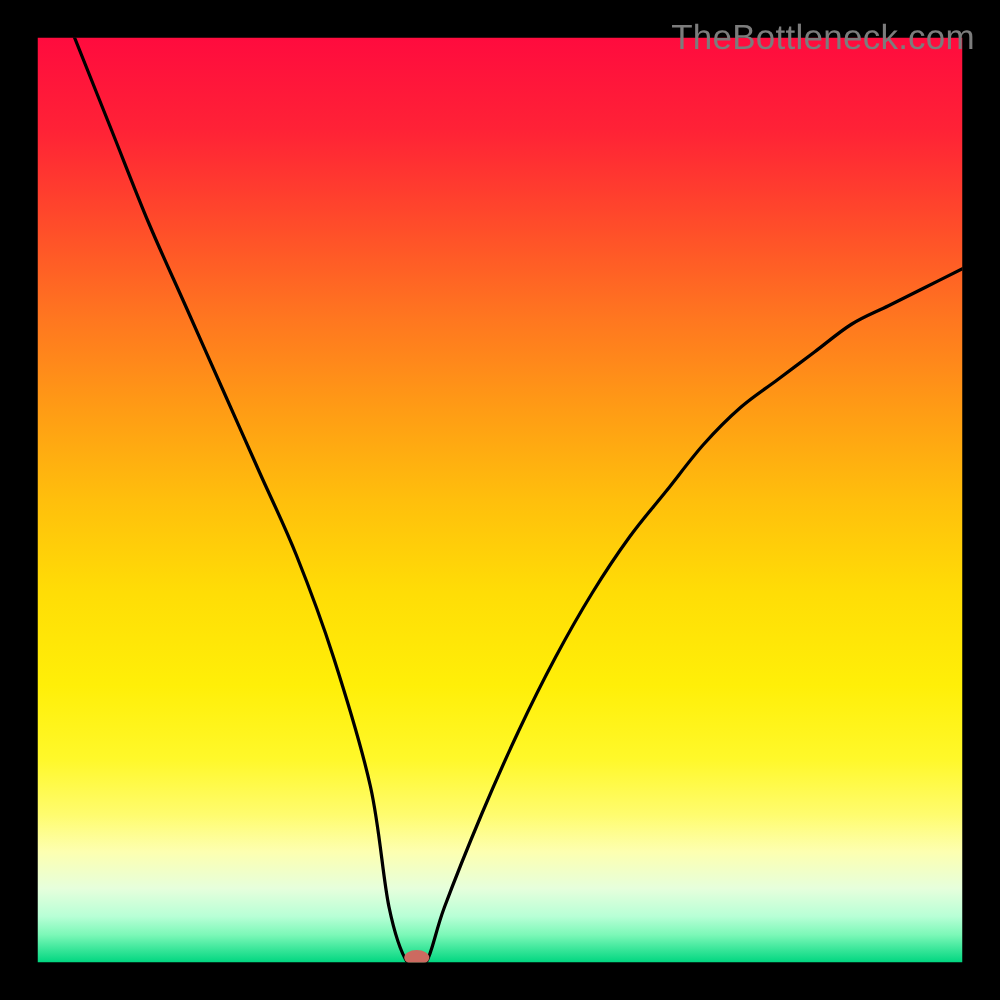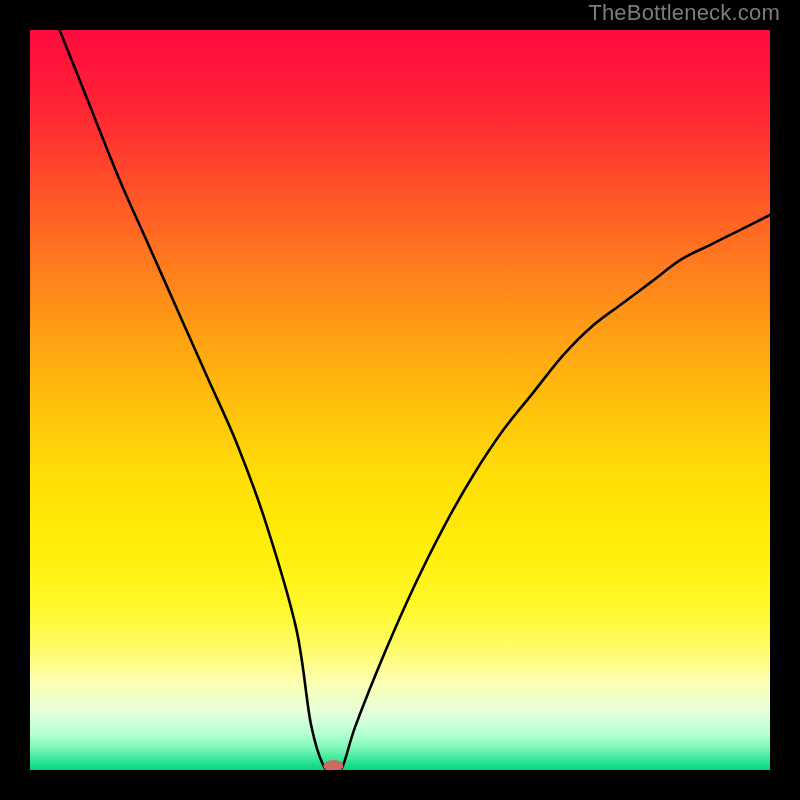--- a/index.html
+++ b/index.html
@@ -13,24 +13,24 @@
   .plot-wrap {
     position: absolute;
     left: 30px;
     top: 30px;
     width: 740px;
     height: 740px;
     background: #000000;
   }
   .watermark {
     position: absolute;
-    top: 0;
+    top: 14px;
     right: 20px;
     font-family: Arial, Helvetica, sans-serif;
-    font-size: 22px;
+    font-size: 28px;
     color: #7c7c7c;
     font-weight: 500;
     letter-spacing: 0.2px;
     z-index: 10;
   }
   svg { display: block; }
 </style>
 </head>
 <body>
 

